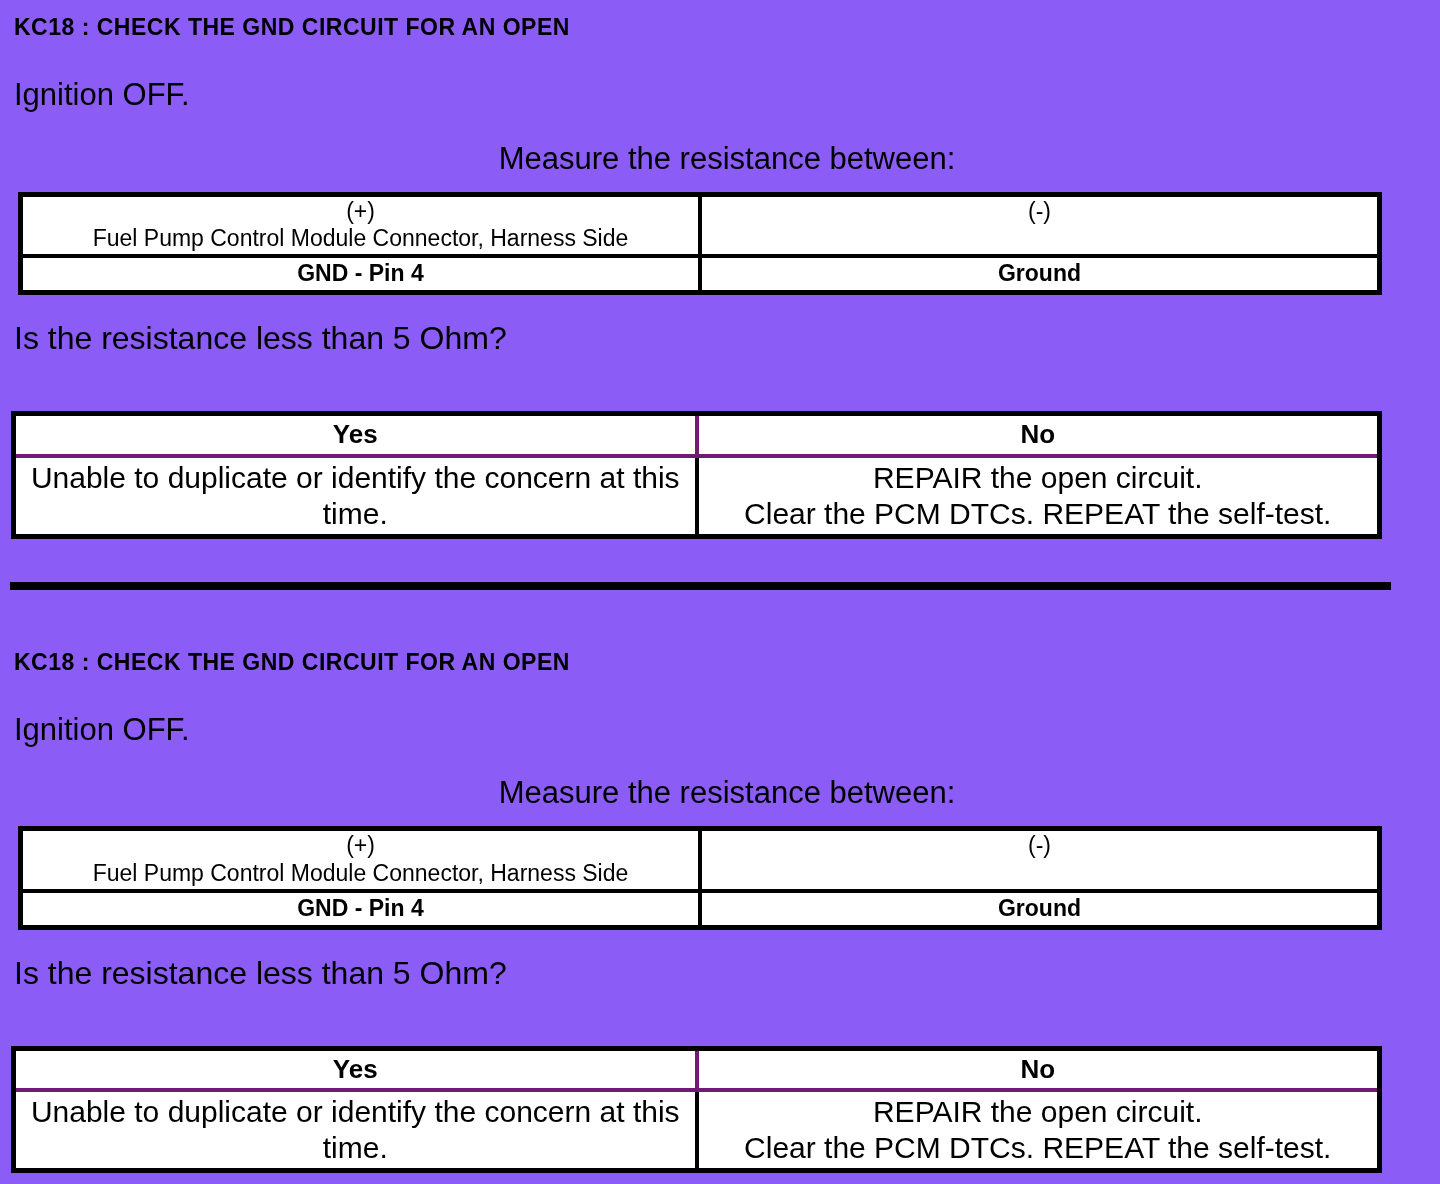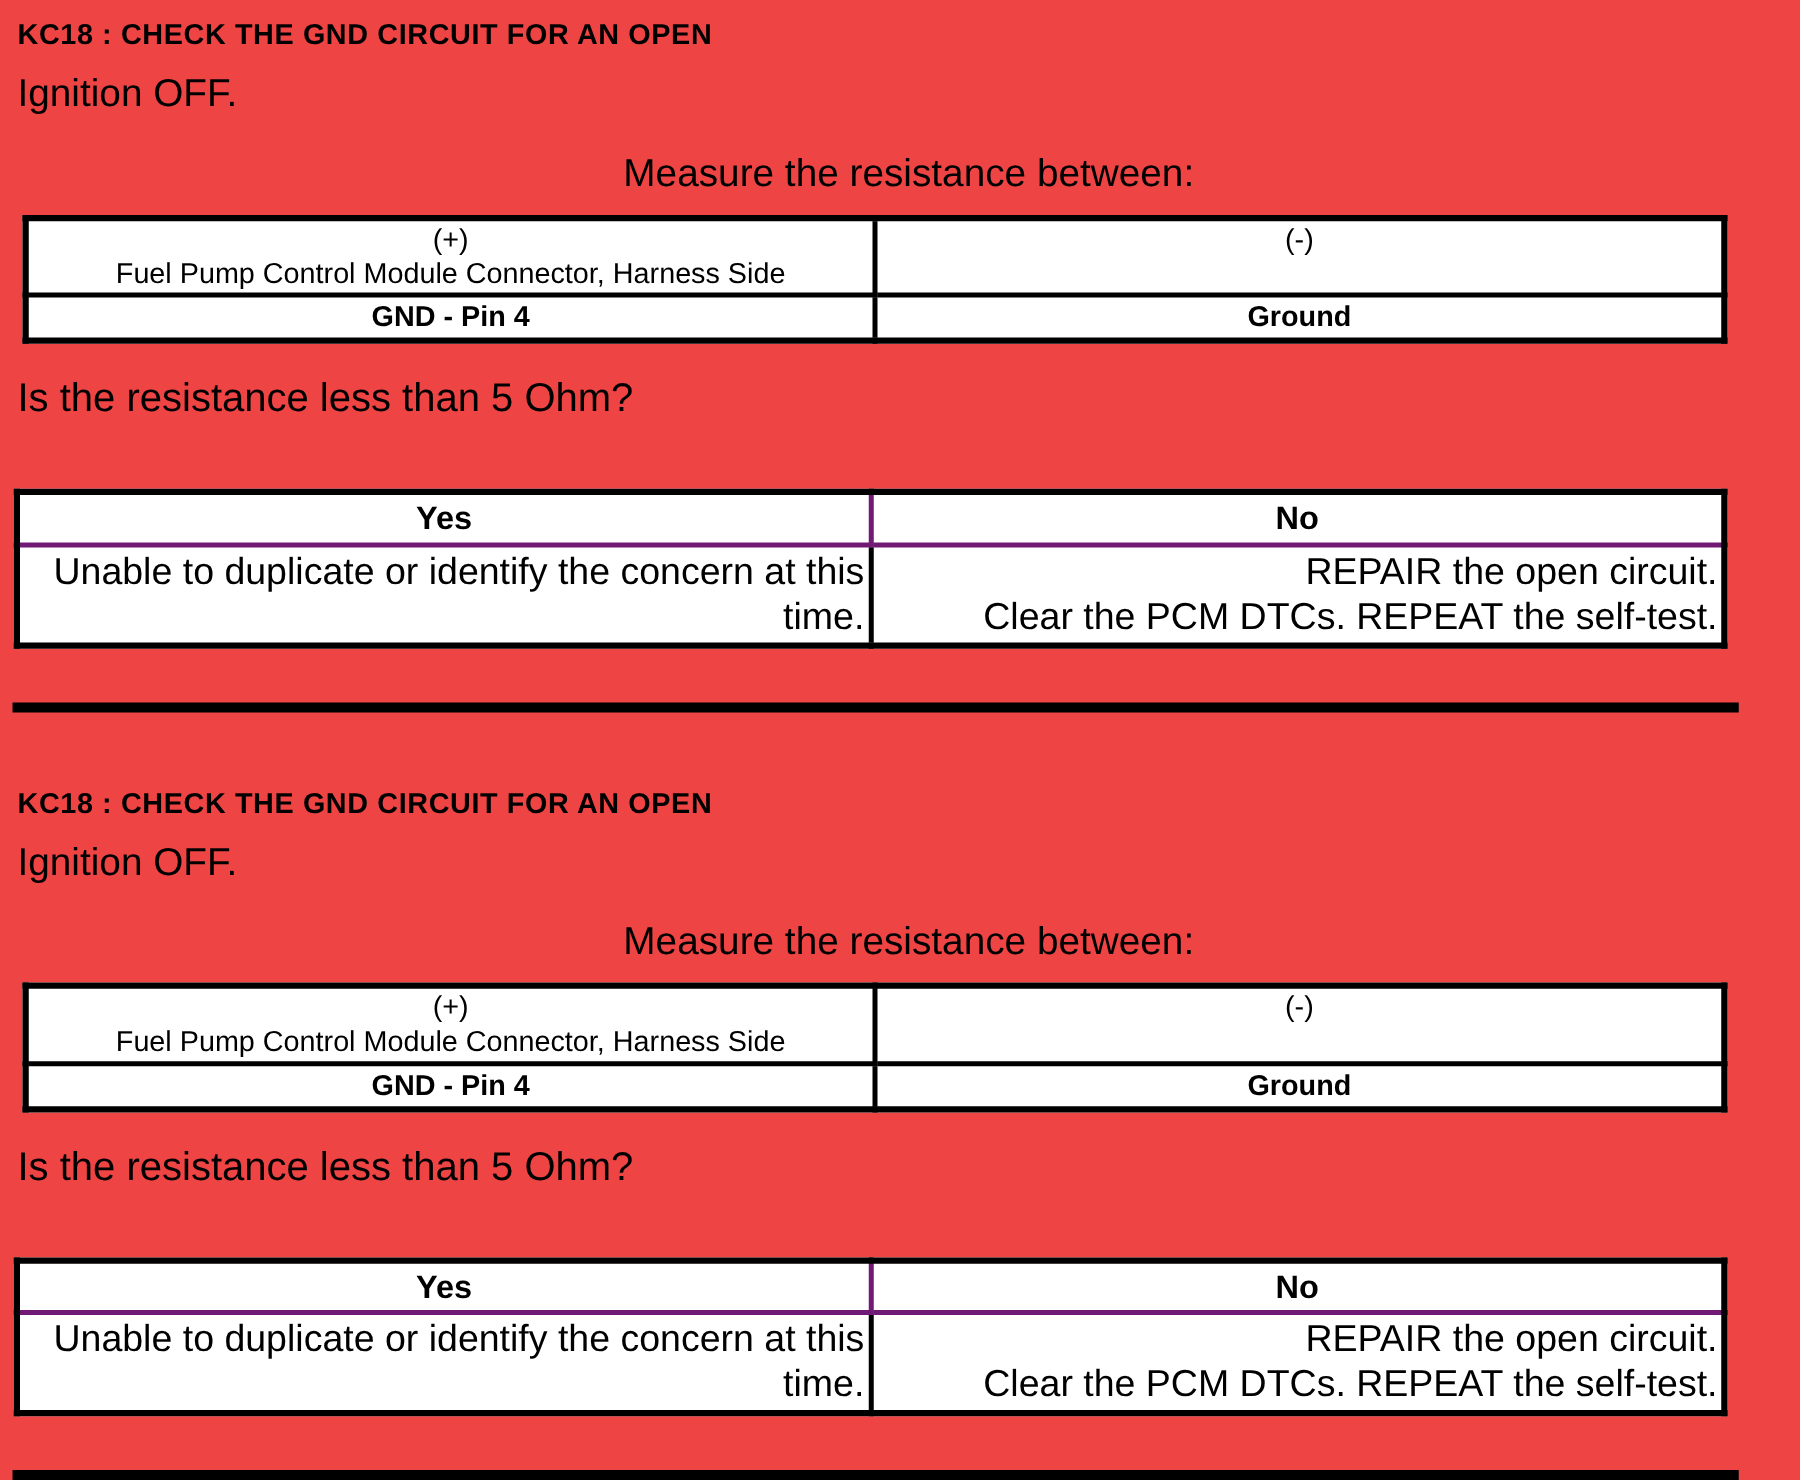--- a/index.html
+++ b/index.html
@@ -5,41 +5,41 @@
   html, body {
     margin: 0;
     padding: 0;
     background: #ffffff;
     color: #000000;
     font-family: "Liberation Sans", sans-serif;
   }
   .doc {
     width: 1440px;
     height: 1184px;
-    background: #ef4444;
+    background: #8b5cf6;
     padding-top: 14px;
     box-sizing: border-box;
     overflow: hidden;
   }
   .heading {
     font-size: 23px;
     font-weight: bold;
     line-height: 1.15;
     margin: 0 0 0 14px;
     letter-spacing: 0.5px;
   }
   .heading.second {
     margin-top: 59px;
   }
   .para {
     font-size: 31px;
     line-height: 1.2;
     margin: 0 0 0 14px;
   }
-  .p-ignition { margin-top: 16px; }
+  .p-ignition { margin-top: 36px; }
   .p-measure  { margin-top: 26px; text-align: center; }
   .question {
     font-size: 32px;
     font-weight: normal;
     line-height: 1.2;
     margin: 24px 0 0 14px;
   }
   table {
     border-collapse: collapse;
     table-layout: fixed;
@@ -76,21 +76,21 @@
     text-align: center;
     vertical-align: middle;
     font-size: 26px;
     font-weight: bold;
     line-height: 1.2;
     padding: 3px 4px;
   }
   .decision-table td {
     border: 4px solid #000000;
     width: 50%;
-    text-align: right;
+    text-align: center;
     vertical-align: top;
     font-size: 30px;
     line-height: 1.2;
     padding: 2px 3px;
   }
   .separator {
     width: 1381px;
     height: 8px;
     background: #000000;
     margin: 43px 0 0 10px;

